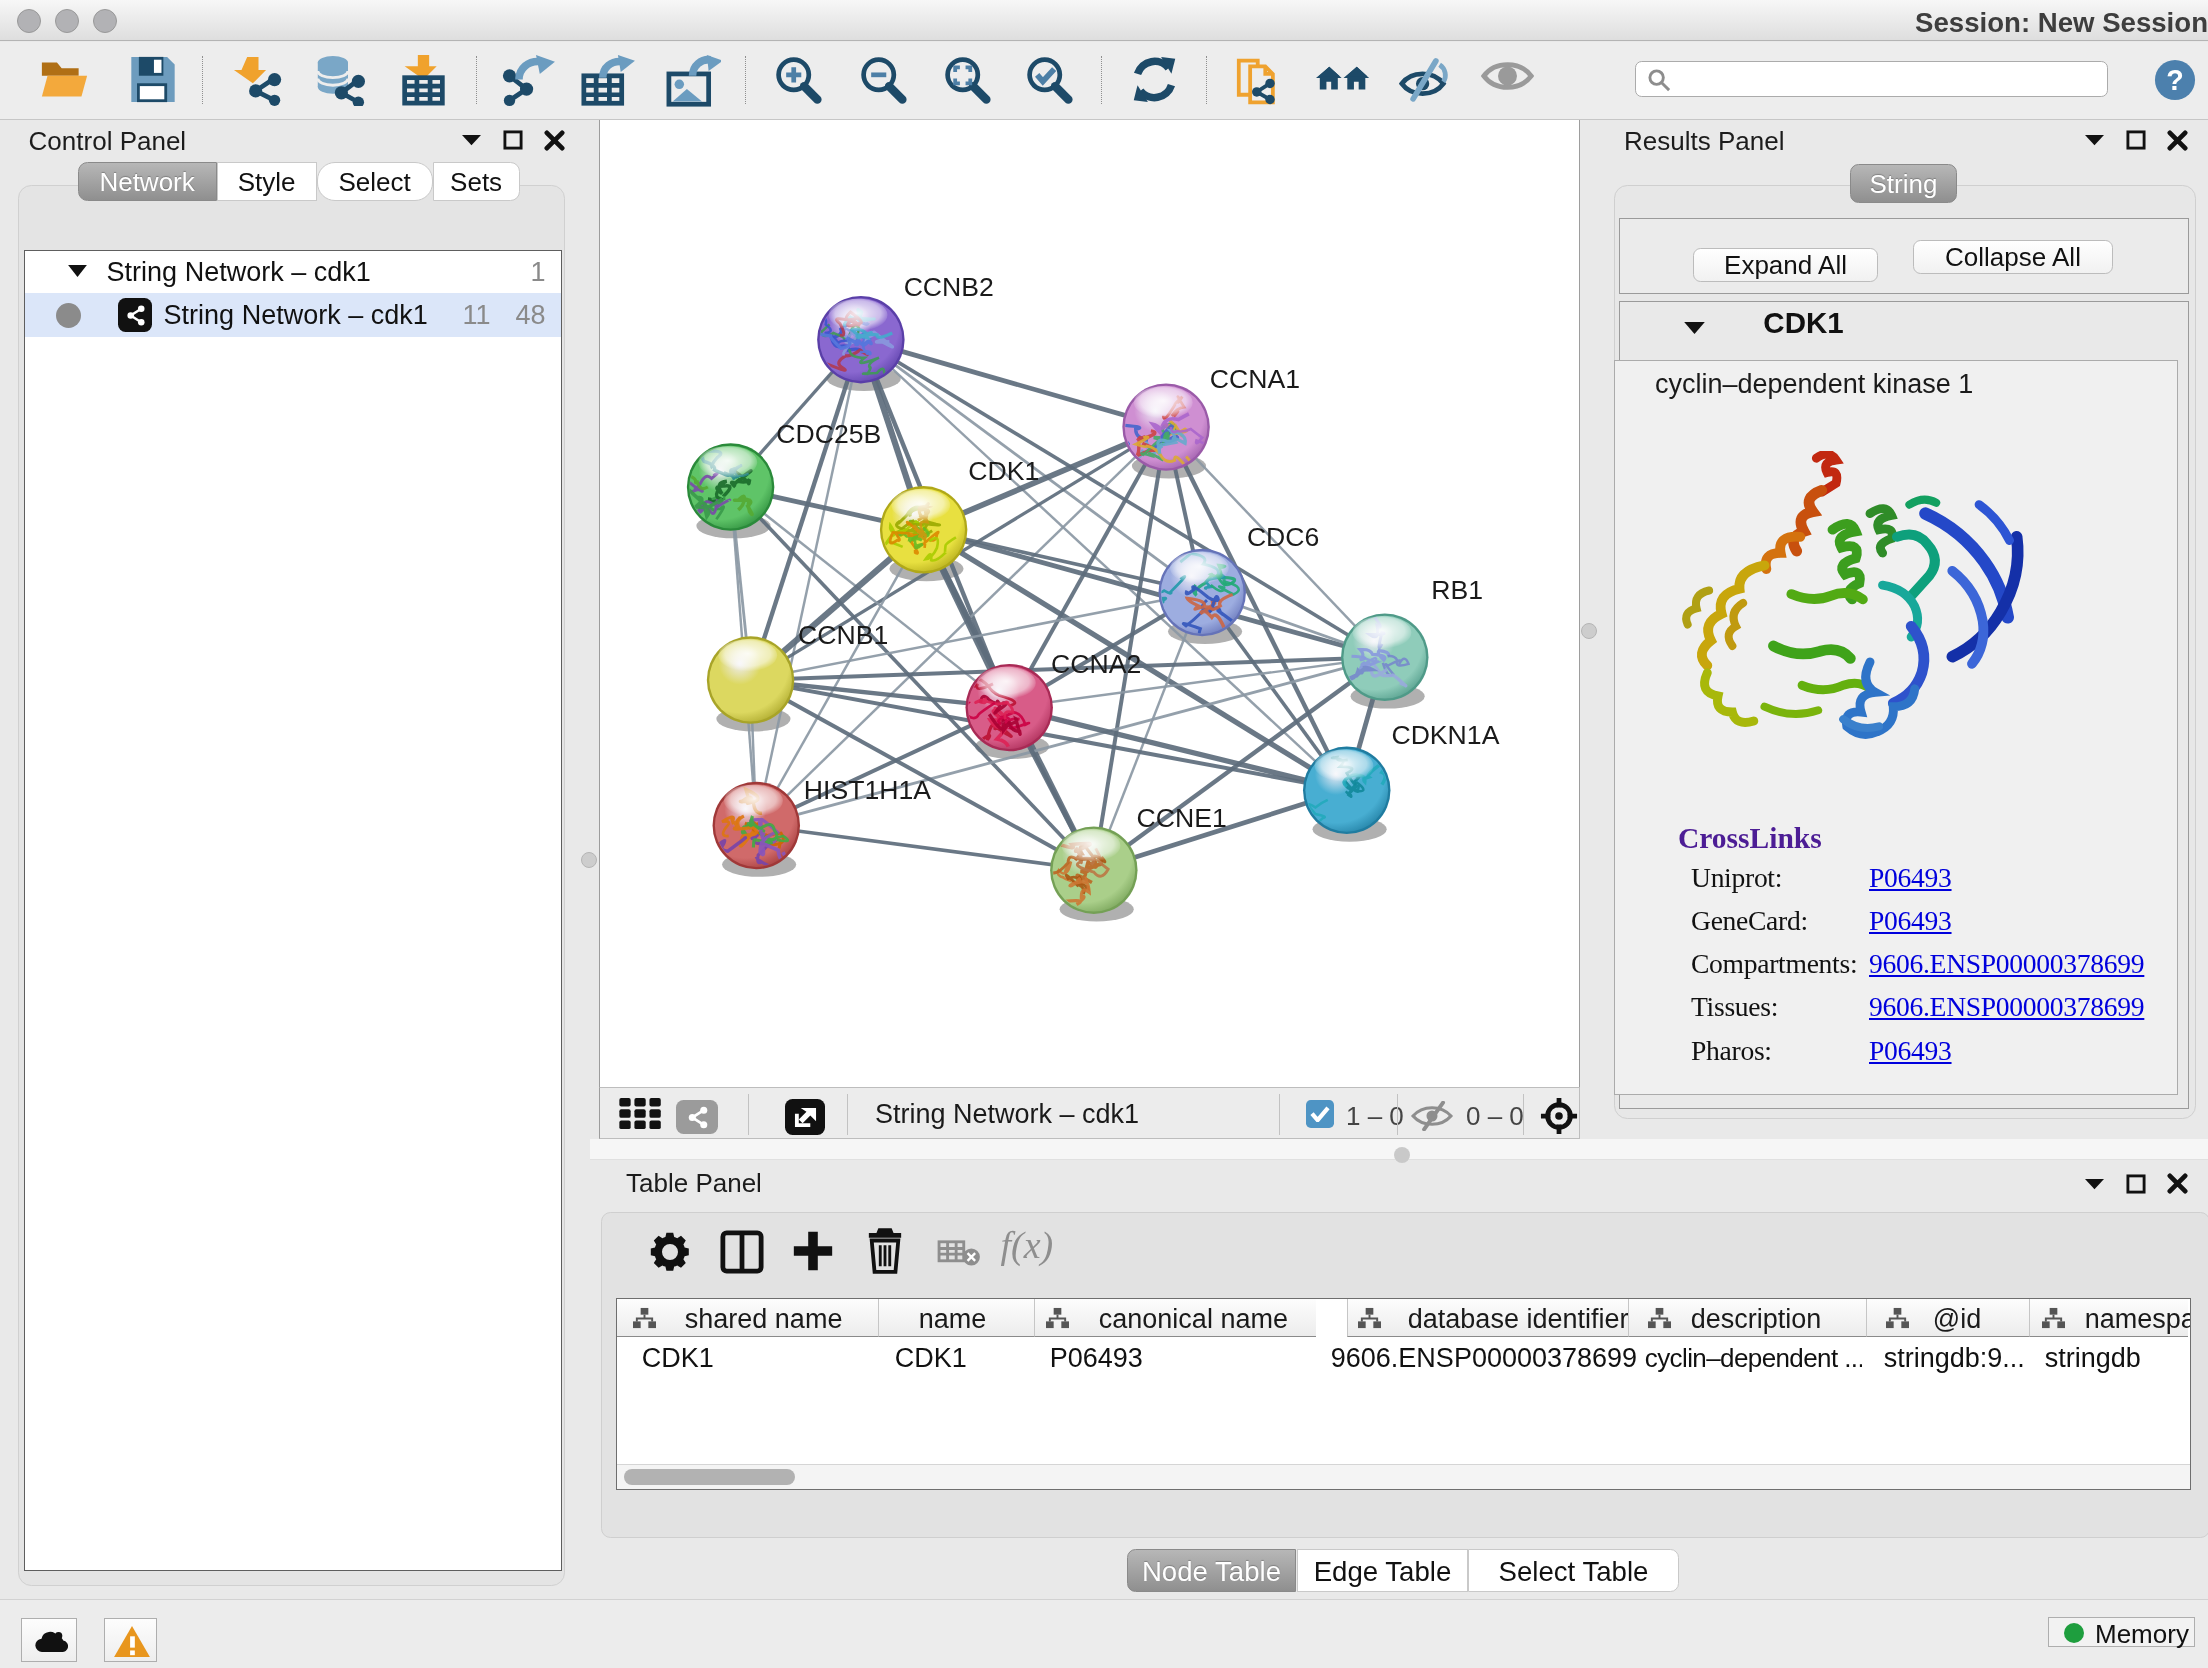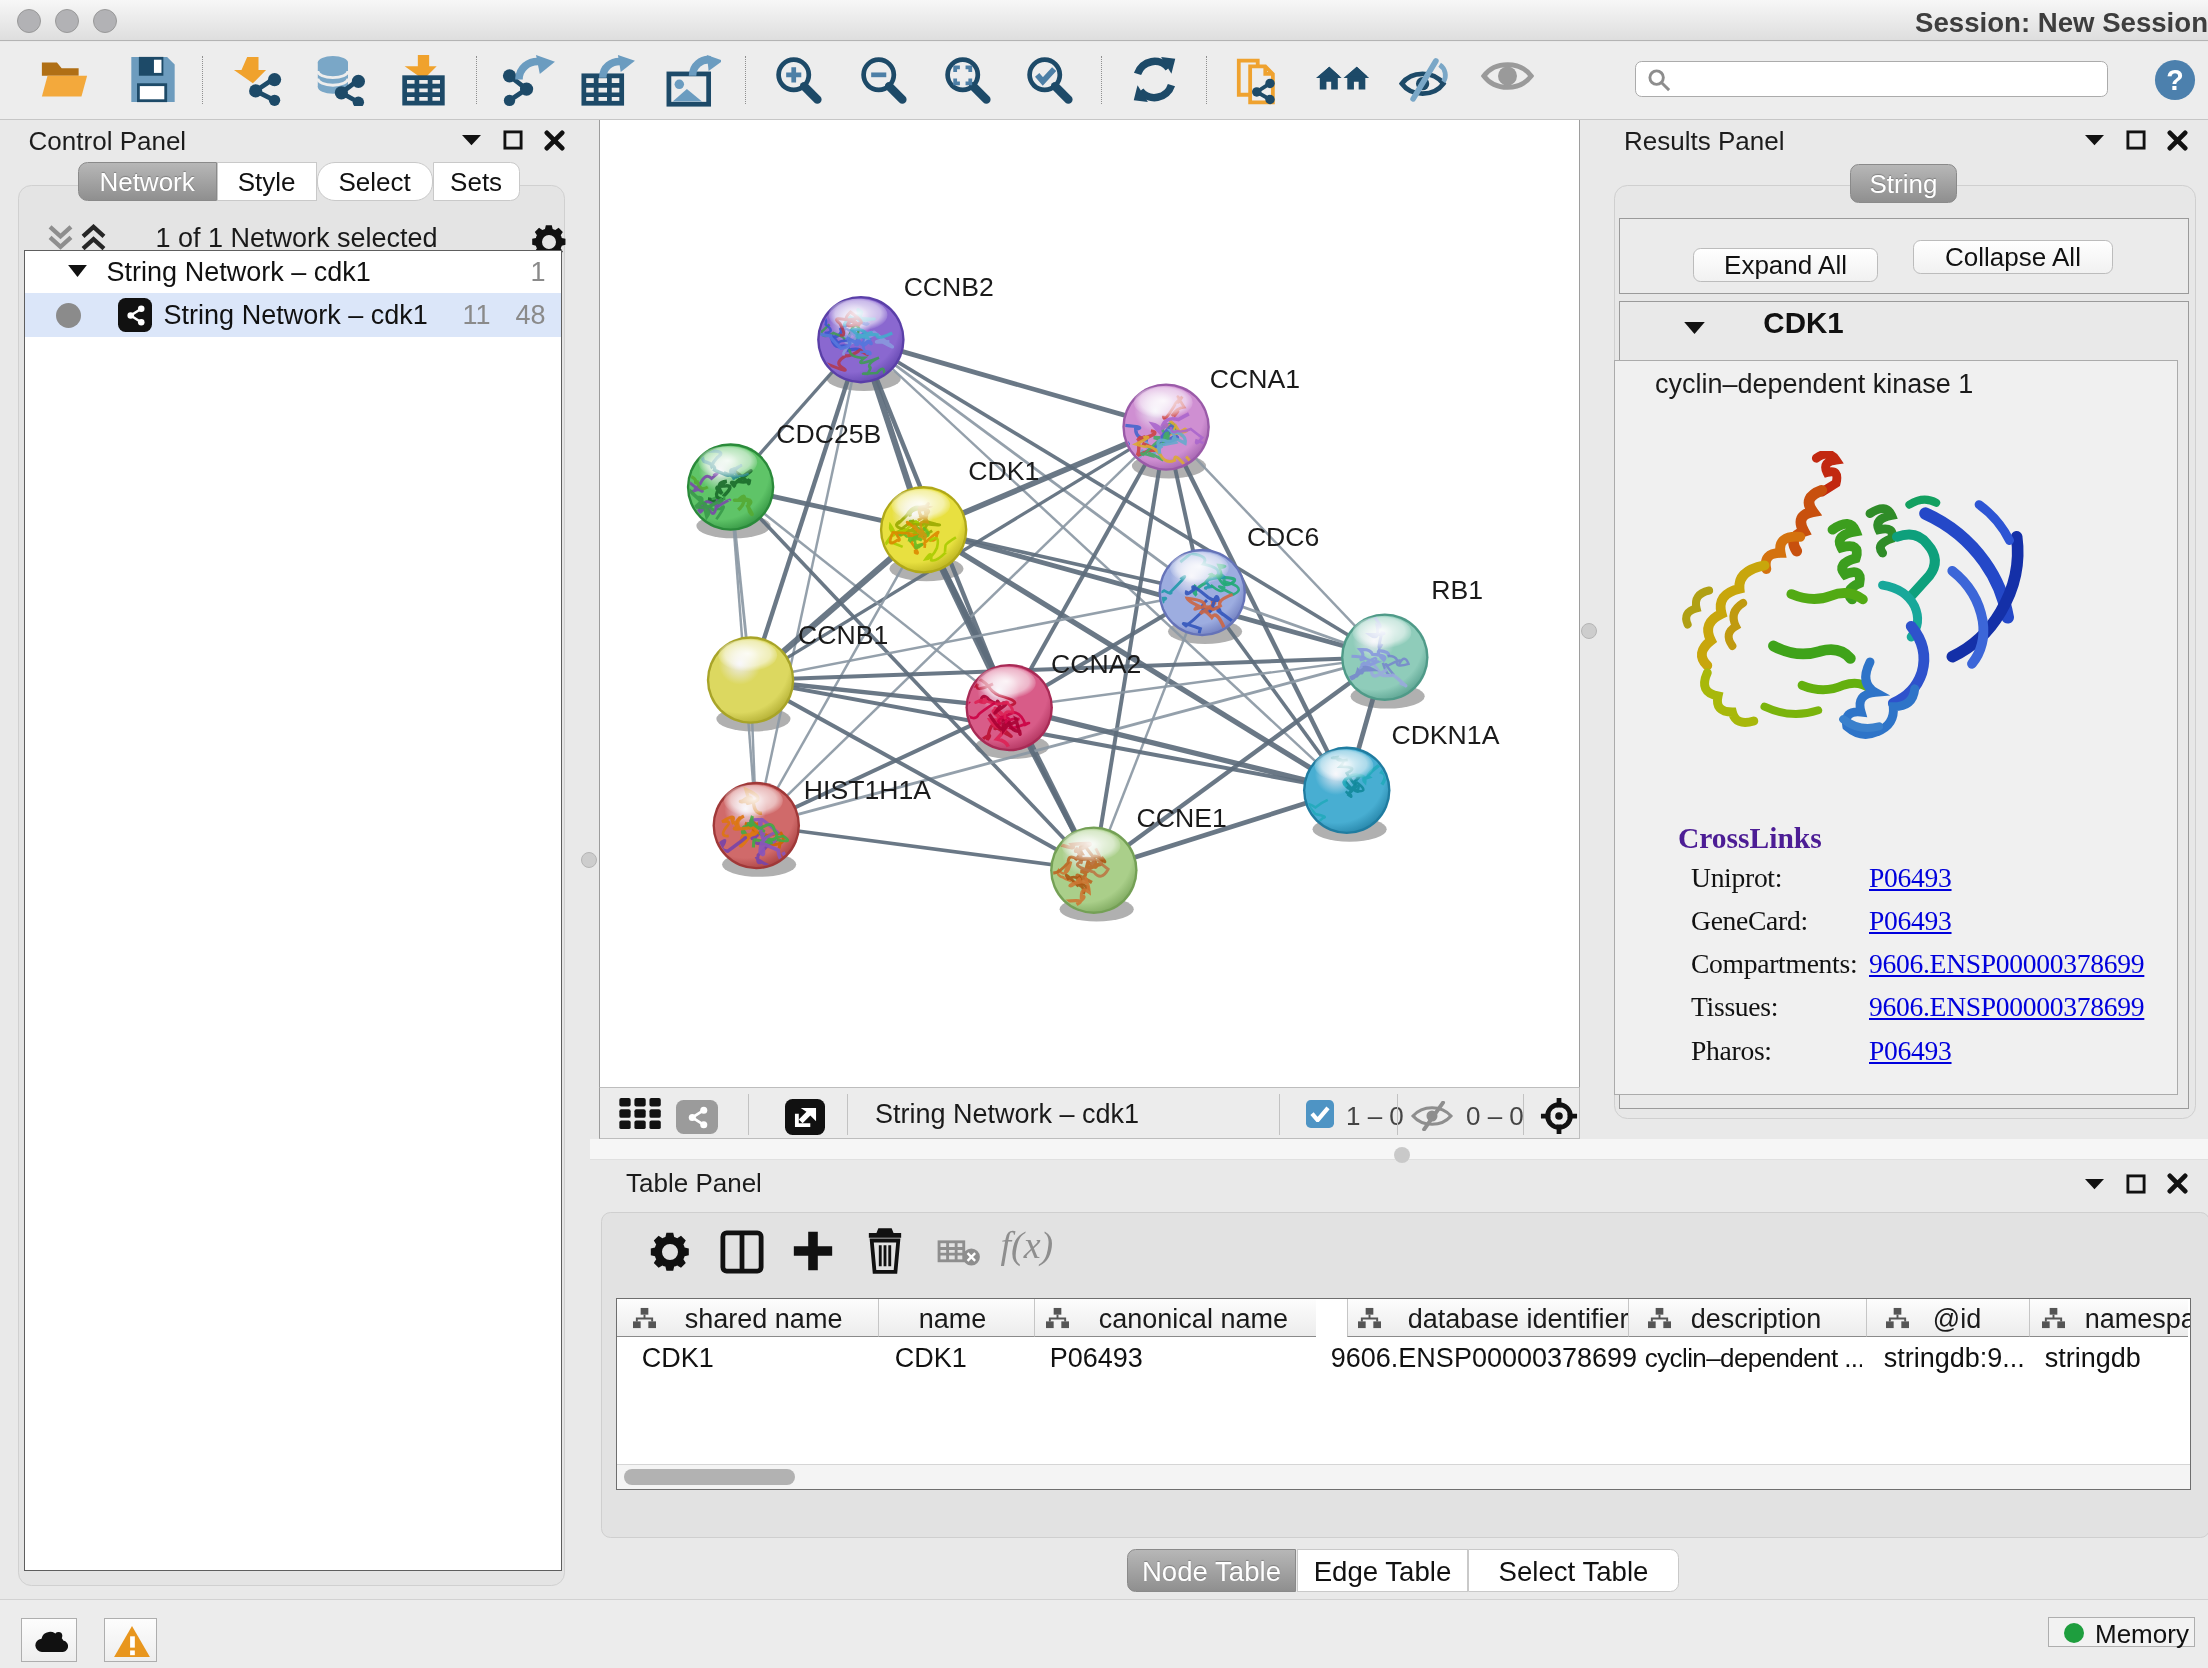--- a/index.html
+++ b/index.html
@@ -234,39 +234,20 @@
       </svg>
     <svg width="21" height="21" viewBox="0 0 22 22">
         <path d="M3 3 L19 19 M19 3 L3 19" stroke="#111" stroke-width="5" stroke-linecap="round"></path>
       </svg>
   </div>
   <div id="cp-container"></div>
   <div class="tab tabsel" style="left:70px;width:139px;border-top-left-radius:9.5px;border-bottom-left-radius:9.5px;">Network</div>
   <div class="tab" style="left:209px;width:100px;">Style</div>
   <div class="tab" style="left:309px;width:116px;border-radius:18px;">Select</div>
   <div class="tab" style="left:425px;width:87px;border-top-right-radius:9.5px;border-bottom-right-radius:9.5px;">Sets</div>
-  <div id="cp-toolbar">
-    <svg style="position:absolute;left:28.5px;top:8.6px" width="27" height="28.5" viewBox="0 0 28 30">
-      <g fill="none" stroke="#8e8e8e" stroke-width="4.5">
-          <path d="M3 3 l11 10 11-10"></path>
-          <path d="M3 14 l11 10 11-10"></path>
-        </g>
-    </svg>
-    <svg style="position:absolute;left:61px;top:8.6px" width="27" height="28.5" viewBox="0 0 28 30">
-      <g fill="none" stroke="#262626" stroke-width="4.5">
-          <path d="M3 13 L14 3 25 13"></path>
-          <path d="M3 26 L14 16 25 26"></path>
-        </g>
-    </svg>
-    <div style="position:absolute;left:0;right:0;top:7.6px;text-align:center;font-size:27px;color:#1a1a1a">1 of 1 Network selected</div>
-    <svg style="position:absolute;left:509px;top:5.7px" width="42" height="42" viewBox="0 0 24 24">
-      <path fill="#111" d="M12 8a4 4 0 1 0 0 8 4 4 0 0 0 0-8zm9.4 5.6l-2.1.5a7.6 7.6 0 0 1-.6 1.5l1.2 1.9-2.4 2.4-1.9-1.2c-.5.3-1 .5-1.5.6l-.5 2.1h-3.4l-.5-2.1a7.6 7.6 0 0 1-1.5-.6l-1.9 1.2-2.4-2.4 1.2-1.9c-.3-.5-.5-1-.6-1.5l-2.1-.5v-3.4l2.1-.5c.1-.5.3-1 .6-1.5L3.9 6.3l2.4-2.4 1.9 1.2c.5-.3 1-.5 1.5-.6l.5-2.1h3.4l.5 2.1c.5.1 1 .3 1.5.6l1.9-1.2 2.4 2.4-1.2 1.9c.3.5.5 1 .6 1.5l2.1.5z"></path>
-      <circle cx="12" cy="12" r="3.2" fill="#e4e4e4"></circle>
-    </svg>
-  </div>
   <div id="cp-tree">
     <div class="trow">
       <svg style="position:absolute;left:42px;top:12.4px" width="21" height="15" viewBox="0 0 22 16">
           <path d="M1 2 h20 l-10 13 z" fill="#111"></path>
         </svg>
       <span style="position:absolute;left:82px;top:5.7px">String Network – cdk1</span>
       <span class="num" style="right:15px;top:5.7px">1</span>
     </div>
     <div class="trow" style="background:#dbe6f9;height:44px;">
       <circle></circle>

